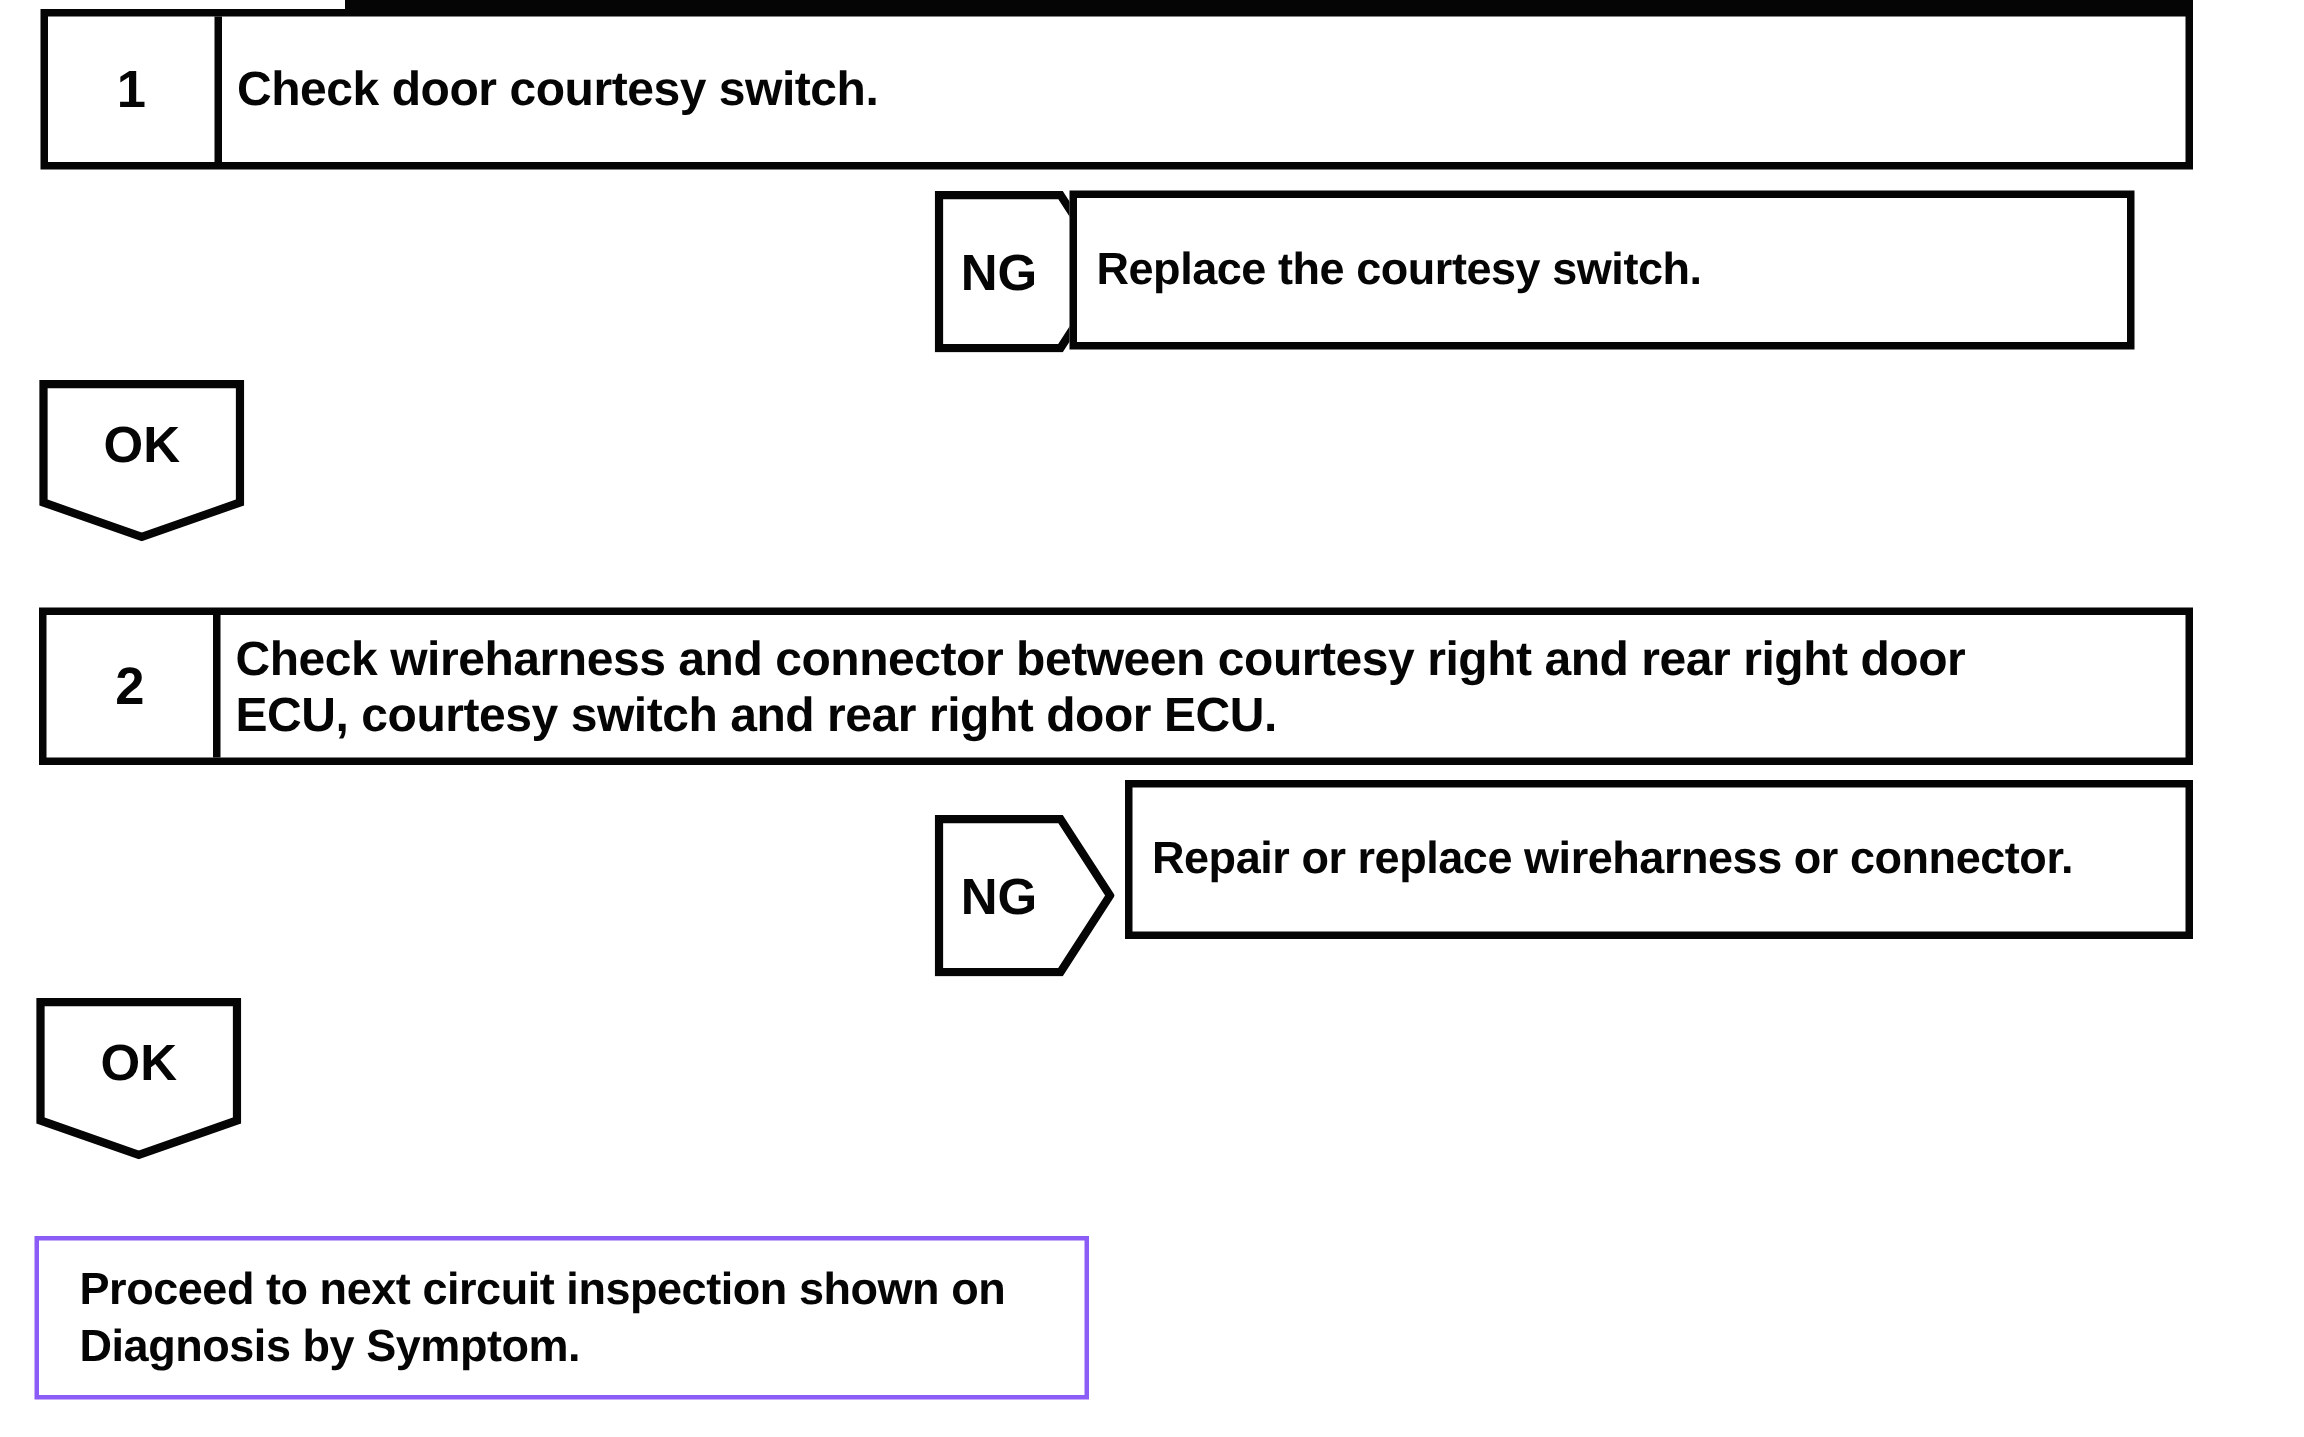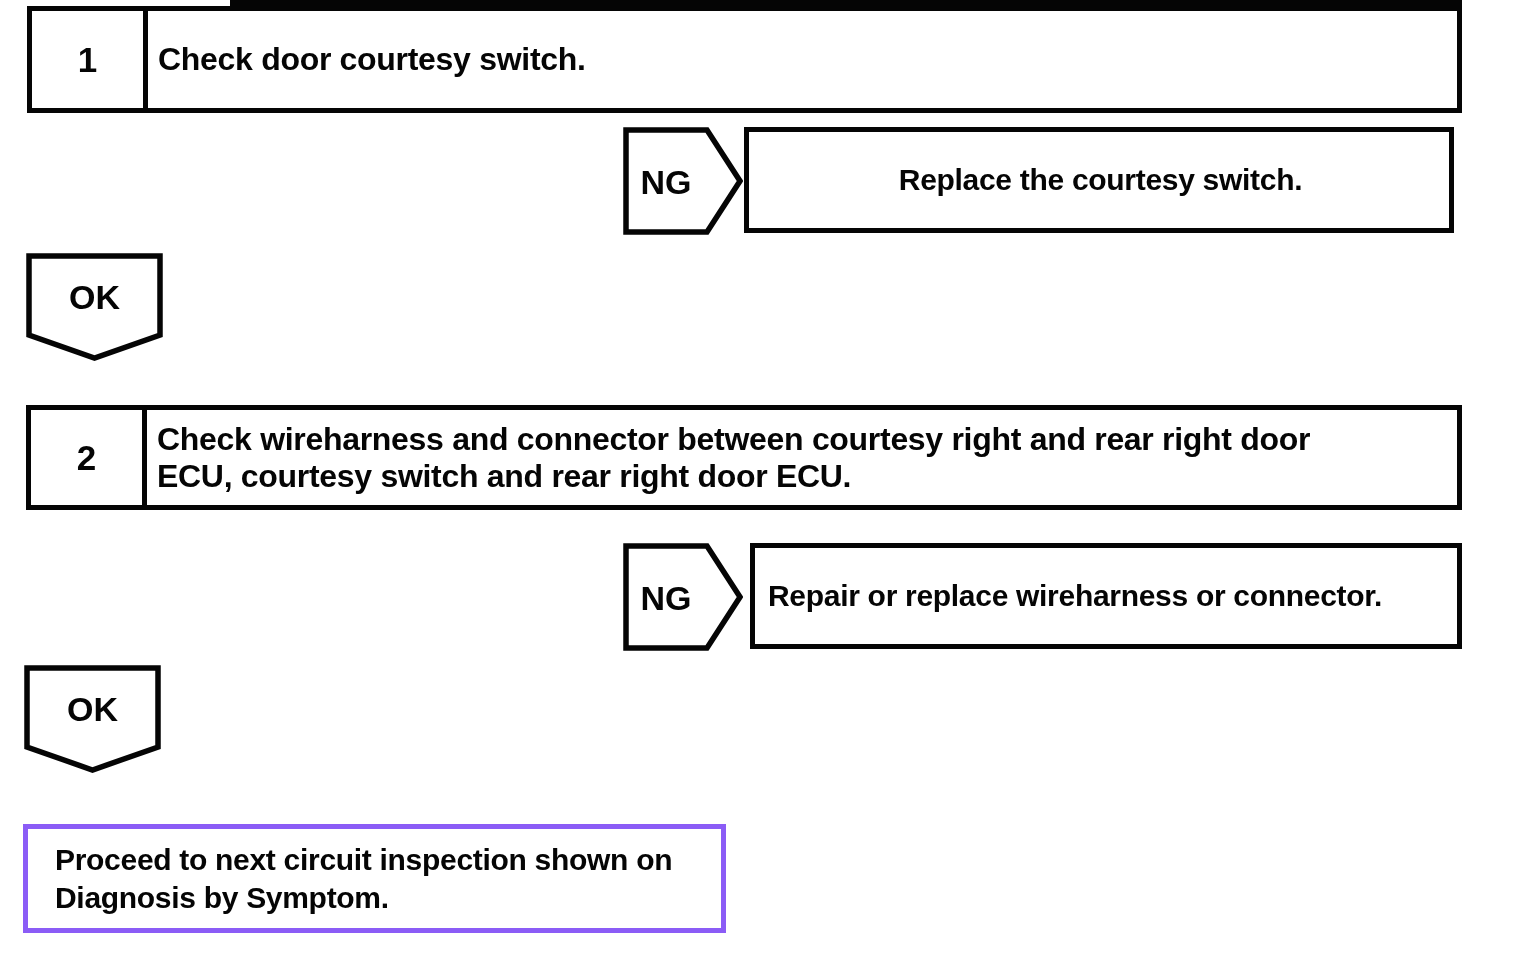--- a/index.html
+++ b/index.html
@@ -62,21 +62,21 @@
     align-items: center;
     padding-left: 13px;
     padding-right: 10px;
     font-weight: bold;
     font-size: 30px;
     letter-spacing: -0.3px;
   }
 
   
   .final-box {
-    border: 5px solid #8b5cf6;
+    border: 3px solid #8b5cf6;
     background: #ffffff;
     display: flex;
     align-items: center;
     padding-left: 27px;
     padding-right: 14px;
     font-weight: bold;
     font-size: 30px;
     line-height: 38px;
     letter-spacing: -0.3px;
     white-space: pre-line;
@@ -100,41 +100,41 @@
   <div class="abs step-box" style="left:27px; top:6px; width:1435px; height:107px;">
     <div class="step-num">1</div>
     <div class="step-text">Check door courtesy switch.</div>
   </div>
 
   <svg class="abs" style="left:623px; top:127px;" width="120" height="108" viewBox="0 0 120 108">
     <path d="M3,3 H84 L117,54 L84,105 H3 Z" fill="#ffffff" stroke="#050505" stroke-width="5.5"></path>
     <text x="43" y="55" text-anchor="middle" dominant-baseline="central" class="penta-label">NG</text>
   </svg>
 
-  <div class="abs result-box" style="left:744px; top:127px; width:710px; height:106px;justify-content:center;">
+  <div class="abs result-box" style="left:713px; top:127px; width:710px; height:106px;">
     <span>Replace the courtesy switch.</span>
   </div>
 
   <svg class="abs" style="left:26px; top:253px;" width="137" height="108" viewBox="0 0 137 108">
     <path d="M3,3 H134 V82 L68.5,105 L3,82 Z" fill="#ffffff" stroke="#050505" stroke-width="5.5"></path>
     <text x="68.5" y="44" text-anchor="middle" dominant-baseline="central" class="penta-label">OK</text>
   </svg>
 
   <div class="abs step-box" style="left:26px; top:405px; width:1436px; height:105px;">
     <div class="step-num">2</div>
     <div class="step-text">Check wireharness and connector between courtesy right and rear right door
 ECU, courtesy switch and rear right door ECU.</div>
   </div>
 
   <svg class="abs" style="left:623px; top:543px;" width="120" height="108" viewBox="0 0 120 108">
     <path d="M3,3 H84 L117,54 L84,105 H3 Z" fill="#ffffff" stroke="#050505" stroke-width="5.5"></path>
     <text x="43" y="55" text-anchor="middle" dominant-baseline="central" class="penta-label">NG</text>
   </svg>
 
-  <div class="abs result-box" style="left:750px; top:543px; width:712px; height:106px;">
+  <div class="abs result-box" style="left:750px; top:520px; width:712px; height:106px;">
     <span>Repair or replace wireharness or connector.</span>
   </div>
 
   <svg class="abs" style="left:24px; top:665px;" width="137" height="108" viewBox="0 0 137 108">
     <path d="M3,3 H134 V82 L68.5,105 L3,82 Z" fill="#ffffff" stroke="#050505" stroke-width="5.5"></path>
     <text x="68.5" y="44" text-anchor="middle" dominant-baseline="central" class="penta-label">OK</text>
   </svg>
 
   <div class="abs final-box" style="left:23px; top:824px; width:703px; height:109px;">
     <span>Proceed to next circuit inspection shown on

